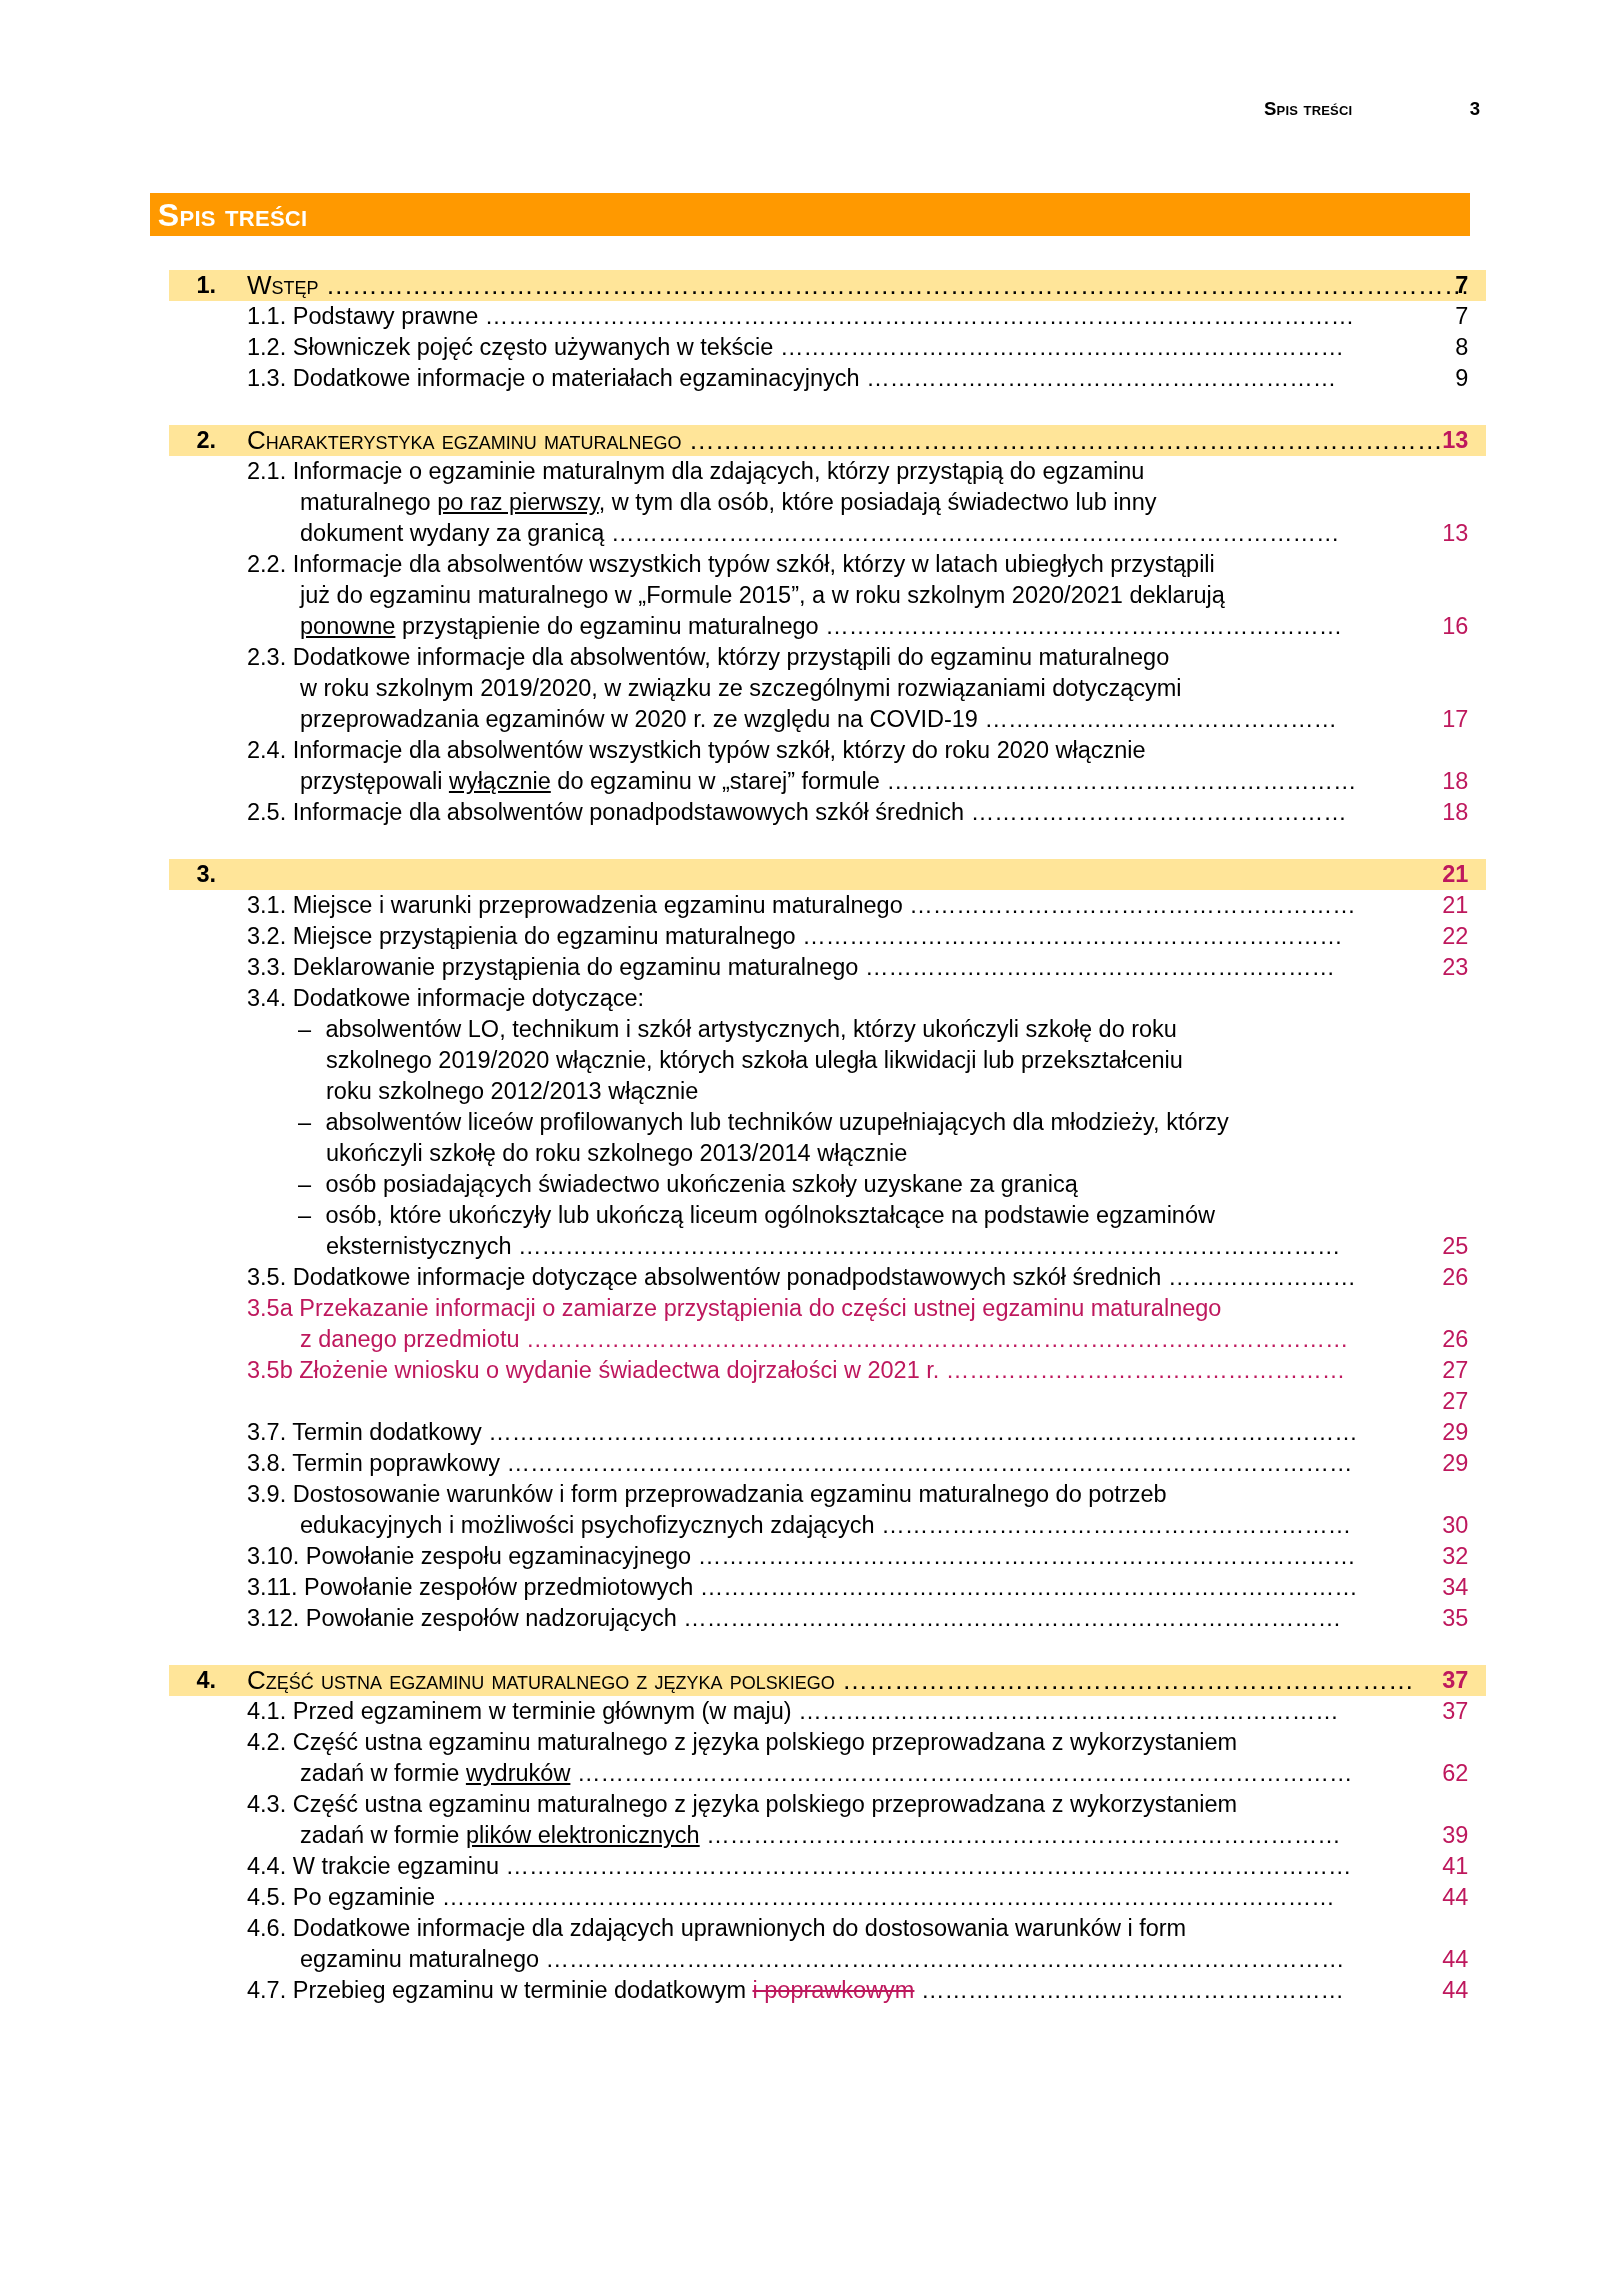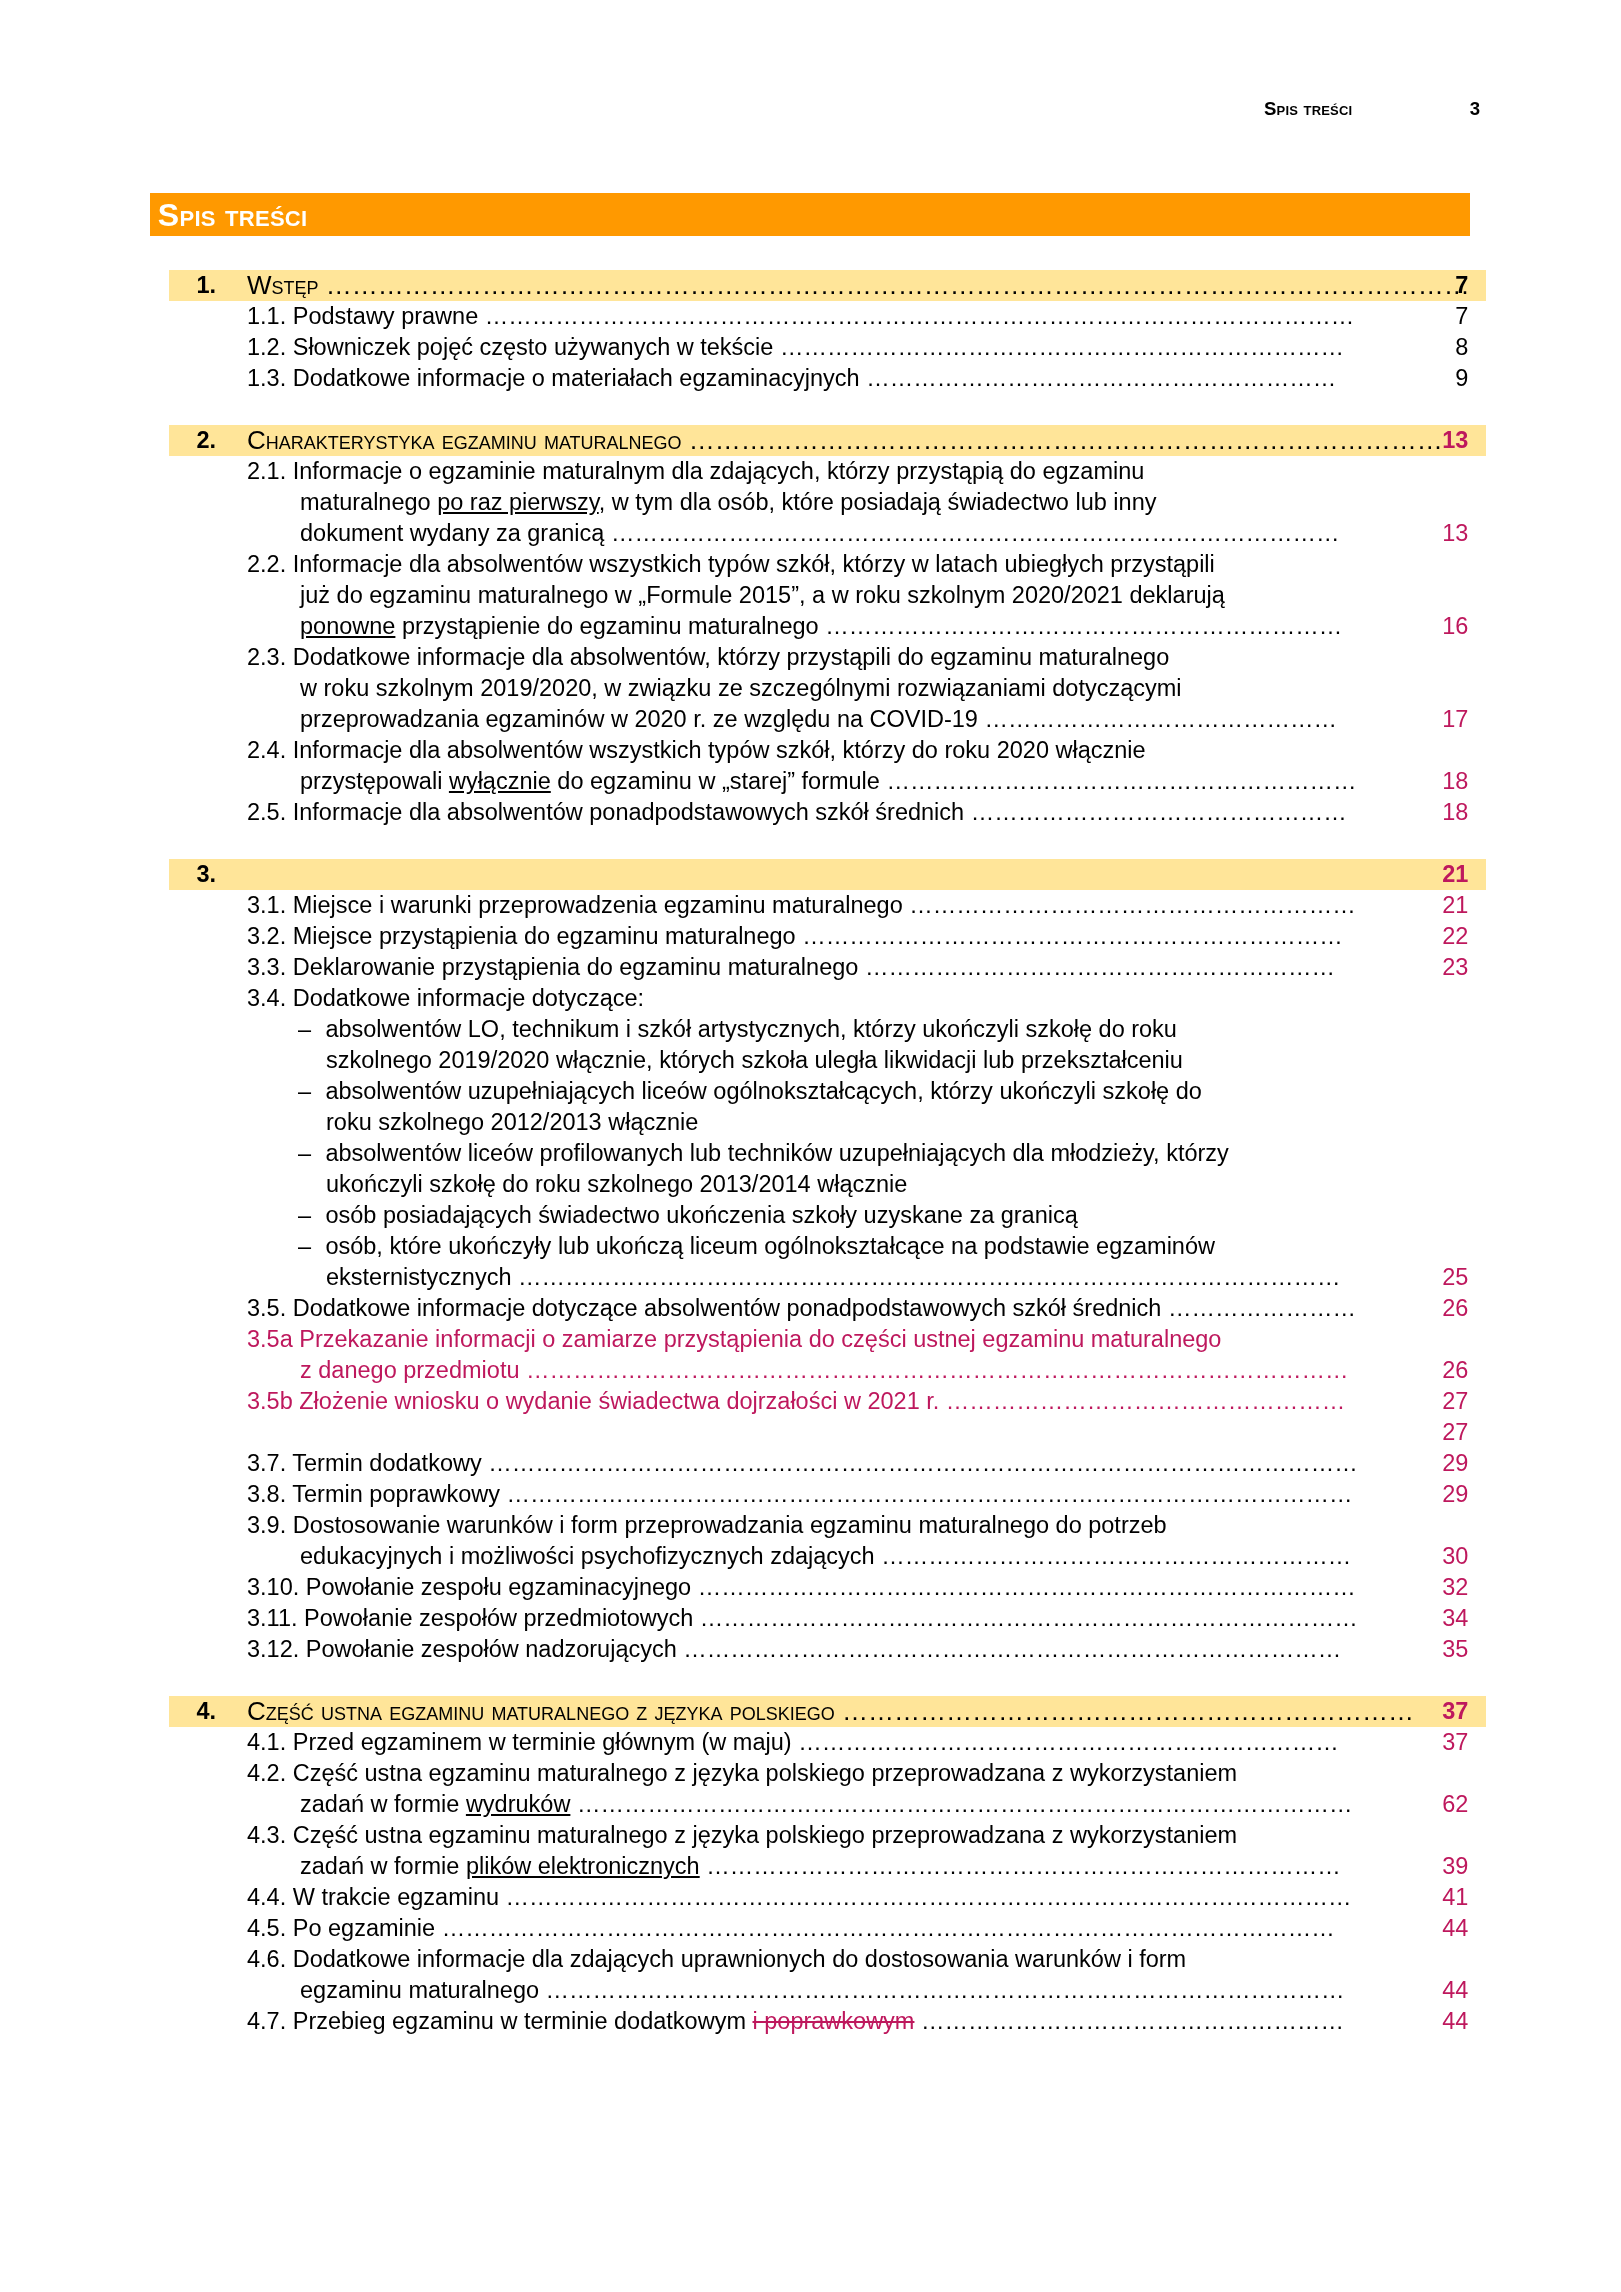--- a/index.html
+++ b/index.html
@@ -126,23 +126,20 @@
     <div class="row ">
       <span class="text">3.4. Dodatkowe informacje dotyczące:</span>
     </div>
     <div class="row ">
       <span class="text bullet-line"><span class="dash">–</span>absolwentów LO, technikum i szkół artystycznych, którzy ukończyli szkołę do roku</span>
     </div>
     <div class="row ">
       <span class="text bullet-cont">szkolnego 2019/2020 włącznie, których szkoła uległa likwidacji lub przekształceniu</span>
     </div>
     <div class="row ">
-      <span class="text bullet-line"><span class="dash">–</span>absolwentów uzupełniających liceów ogólnokształcących, którzy ukończyli szkołę do</span>
-    </div>
-    <div class="row ">
       <span class="text bullet-cont">roku szkolnego 2012/2013 włącznie</span>
     </div>
     <div class="row ">
       <span class="text bullet-line"><span class="dash">–</span>absolwentów liceów profilowanych lub techników uzupełniających dla młodzieży, którzy</span>
     </div>
     <div class="row ">
       <span class="text bullet-cont">ukończyli szkołę do roku szkolnego 2013/2014 włącznie</span>
     </div>
     <div class="row ">
       <span class="text bullet-line"><span class="dash">–</span>osób posiadających świadectwo ukończenia szkoły uzyskane za granicą</span>

